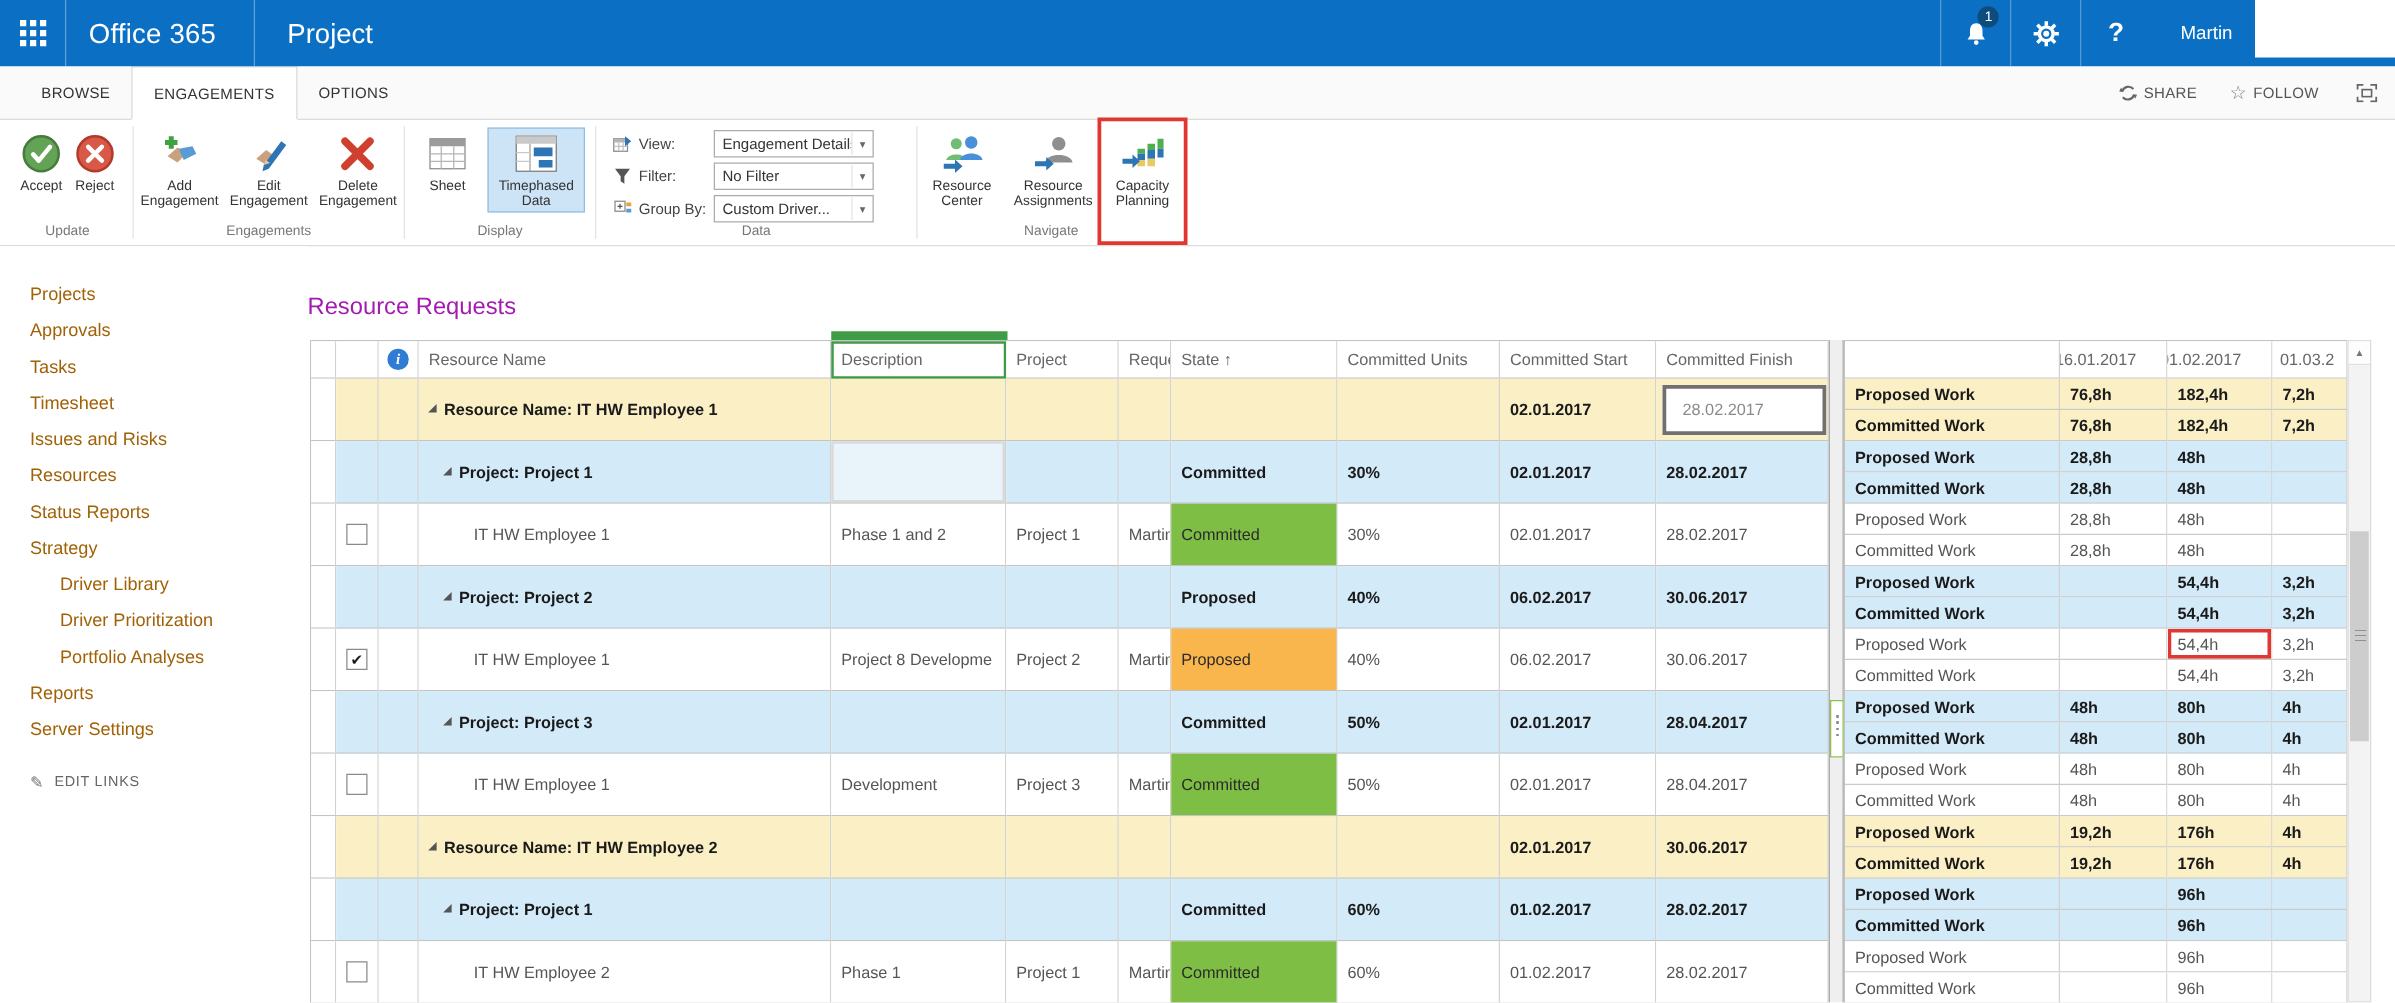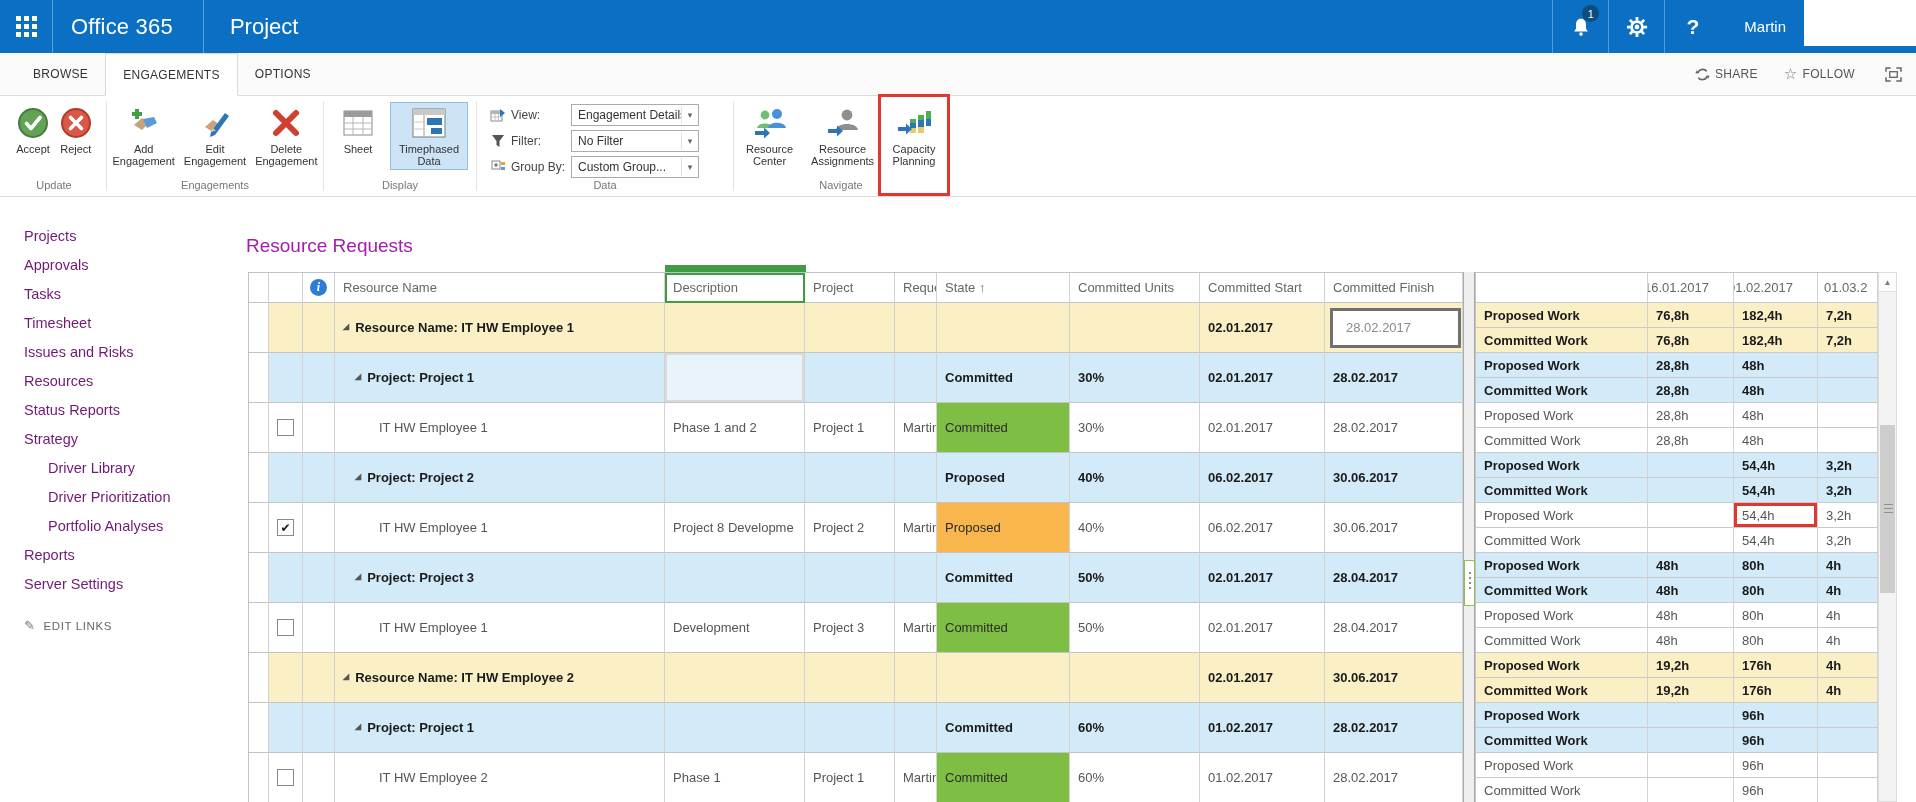--- a/index.html
+++ b/index.html
@@ -45,21 +45,21 @@
   .dfield .fic{width:18px;display:flex;justify-content:center;margin-right:4px;}
   .dfield .flab{width:60px;font-size:12px;color:#444;}
   .dd{width:126px;height:20px;border:1px solid #ABABAB;background:#fff;display:flex;align-items:center;font-size:12px;color:#333;cursor:pointer;}
   .dd .ddv{flex:1;padding-left:6px;white-space:nowrap;overflow:hidden;}
   .dd .dda{width:16px;text-align:center;color:#666;font-size:9px;border-left:1px solid #E3E3E3;line-height:18px;}
   .cpwrap{position:relative;}
   .cp-red{position:absolute;top:-8px;left:-4px;right:-4px;height:96px;border:3px solid #E23731;z-index:4;pointer-events:none;}
 
   
   .sidebar{position:absolute;top:197px;left:0;width:246px;bottom:0;background:#fff;padding-top:24px;box-sizing:border-box;}
-  .navitem{font-size:14.5px;color:#701a75;padding:6.5px 0 6.5px 24px;cursor:pointer;}
+  .navitem{font-size:14.5px;color:#a16207;padding:6.5px 0 6.5px 24px;cursor:pointer;}
   .navitem.ind{padding-left:48px;}
   .editlinks{margin-top:20px;padding-left:24px;font-size:11.5px;color:#666;letter-spacing:.6px;display:flex;align-items:center;gap:8px;cursor:pointer;}
   .pencil{font-size:13px;color:#777;}
 
   
   .main{position:absolute;left:246px;top:197px;right:0;bottom:0;}
   .pagetitle{position:absolute;left:0;top:38px;font-size:19px;color:#a21caf;}
 
   .grid{position:absolute;left:2px;top:75px;display:flex;align-items:flex-start;}
   .ltable{width:1214px;position:relative;border-left:1px solid #C2C2C2;background:#fff;}
@@ -313,21 +313,21 @@
           <div class="fic">
             <svg width="15" height="15" viewBox="0 0 15 15">
               <rect x="1" y="1" width="8" height="8" fill="#fff" stroke="#8A8A8A"></rect>
               <path d="M3 5h4M5 3v4" stroke="#555"></path>
               <rect x="10" y="2" width="4" height="3" fill="#E8A33D"></rect>
               <rect x="10" y="7" width="4" height="3" fill="#5B9BD5"></rect>
             </svg>
           </div>
           <div class="flab">Group By:</div>
           <div class="dd">
-            <div class="ddv">Custom Group...</div>
+            <div class="ddv">Custom Driver...</div>
             <div class="dda">▾</div>
           </div>
         </div>
       </div>
     <div class="rlabel">Data</div>
   </div>
   <div class="rsep"></div>
 
   <div class="rgroup" style="width:210px;">
     <div class="rbuttons" style="justify-content:center;gap:2px;">

